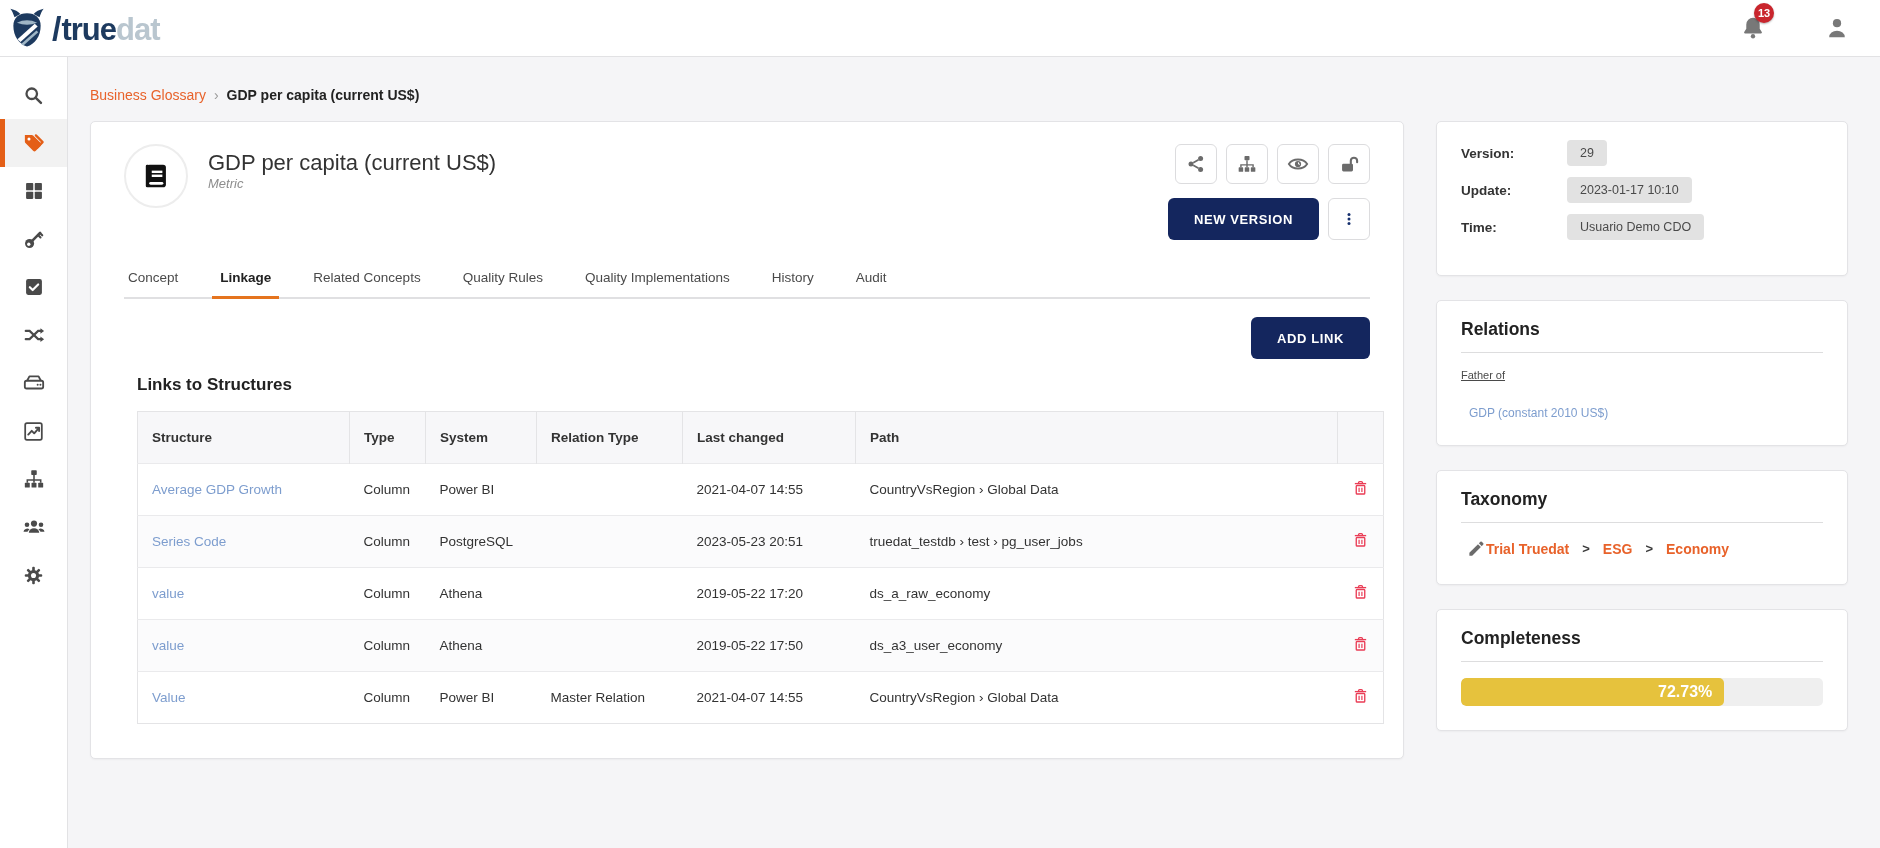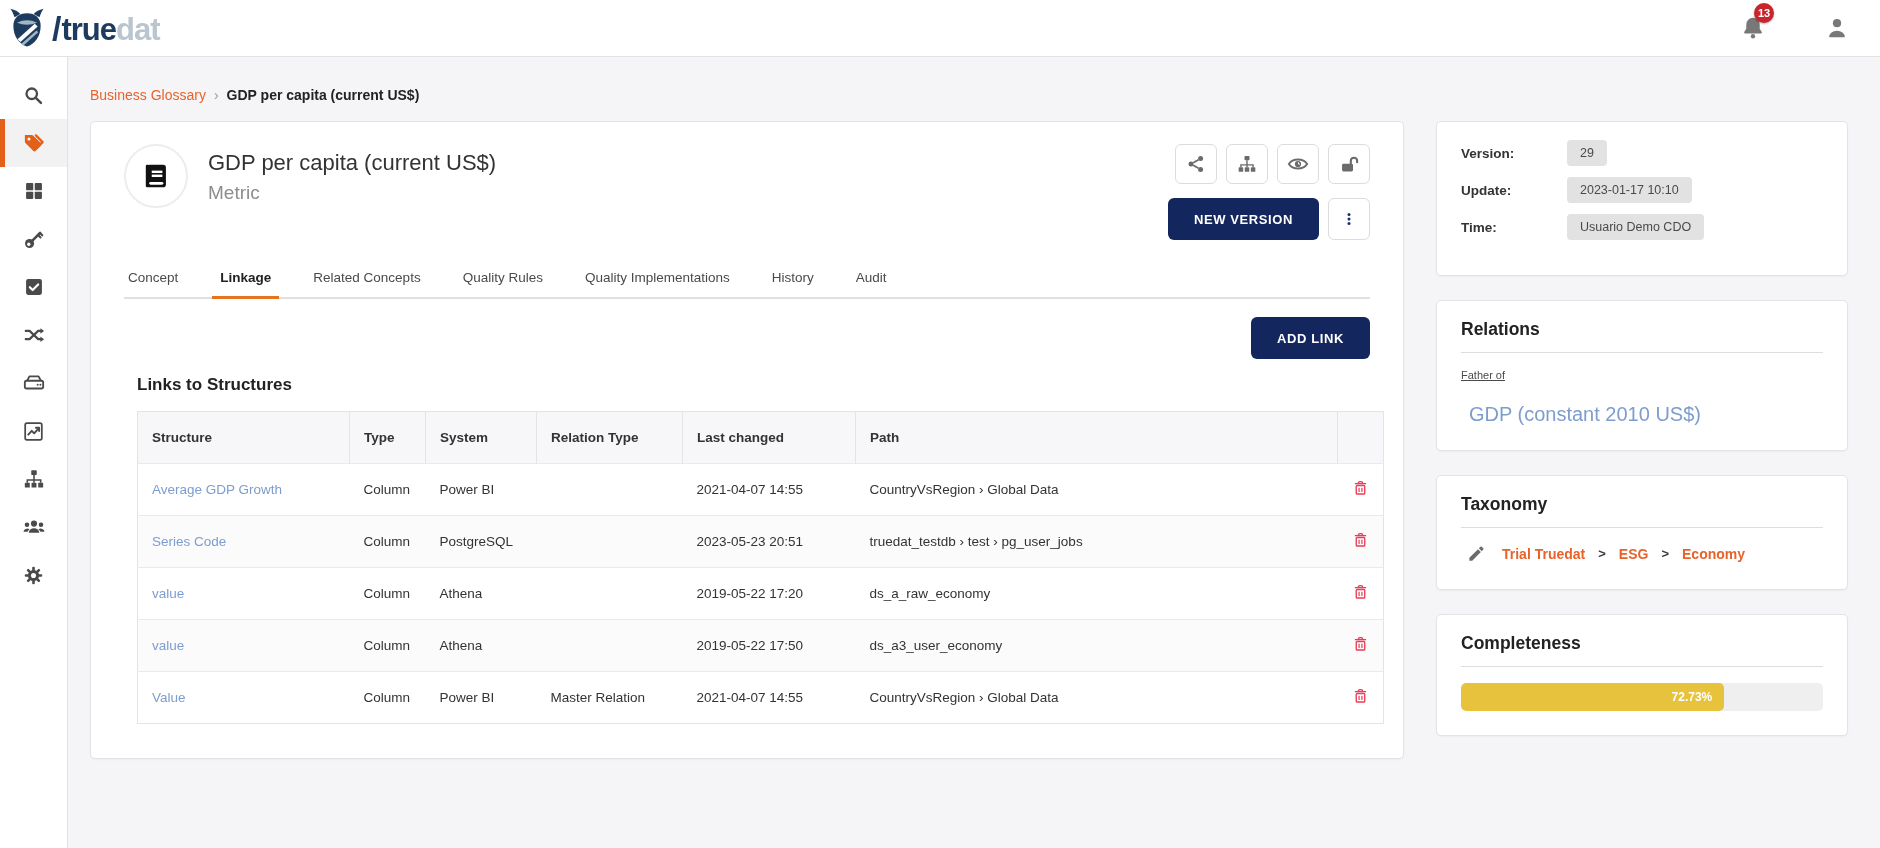--- a/index.html
+++ b/index.html
@@ -39,21 +39,21 @@
   .columns { display:flex; gap:32px; align-items:flex-start; }
 
   
   .main-card { width:1314px; background:#fff; border:1px solid #e3e3e6; border-radius:5px;
     box-shadow:0 1px 2px rgba(0,0,0,.04); padding:22px 33px 34px 33px; }
   .concept-head { display:flex; }
   .avatar { width:64px; height:64px; border-radius:50%; border:2px solid #ededed;
     display:flex; align-items:center; justify-content:center; background:#fff; flex-shrink:0; }
   .concept-titles { margin:6px 0 0 20px; }
   .concept-title { font-size:22px; color:#333; }
-  .concept-sub { font-size:19px; color:#8d8d8d; margin-top:6px; }
+  .concept-sub { font-size:13px; color:#8d8d8d; margin-top:0;font-style:italic; }
   .head-actions { margin-left:auto; display:flex; flex-direction:column; align-items:flex-end; gap:14px; }
   .icon-btn-row { display:flex; gap:9px; }
   .icon-btn { width:42px; height:40px; background:#fff; border:1px solid #dcdcde; border-radius:6px;
     display:flex; align-items:center; justify-content:center; color:#6b6b6b; cursor:pointer; }
   .btn-navy { background:#14265e; color:#fff; border:none; border-radius:6px;
     font-size:13px; font-weight:bold; letter-spacing:.6px; padding:0 26px; height:42px; cursor:pointer;
     font-family:"Liberation Sans", sans-serif; }
   .btn-row2 { display:flex; gap:9px; }
   .kebab-btn { width:42px; height:42px; background:#fff; border:1px solid #dcdcde; border-radius:6px;
     color:#16306e; display:flex; align-items:center; justify-content:center; cursor:pointer; }
@@ -86,30 +86,30 @@
   .panel { background:#fff; border:1px solid #e3e3e6; border-radius:5px;
     box-shadow:0 1px 2px rgba(0,0,0,.04); padding:18px 24px 24px 24px; }
   .panel h2 { font-size:17.5px; font-weight:bold; color:#222; padding-bottom:12px;
     border-bottom:1px solid #ddddde; margin-bottom:16px; }
   .sum-row { display:flex; align-items:center; margin-bottom:11px; }
   .sum-label { width:106px; font-size:13.5px; font-weight:bold; color:#333; }
   .pill { display:inline-block; font-size:12.5px; padding:6px 13px; border-radius:4px;
     background:#e2e2e2; color:#4a4a4a; }
   .pill.green { background:#5bc21e; color:#fff; font-weight:bold; }
   .rel-label { font-size:11px; color:#4a4a4a; margin-bottom:22px;text-decoration:underline; }
-  .rel-link { font-size:20px; color:#7d9dce; margin-left:8px; cursor:pointer; }
-  .tax-row { display:flex; align-items:center; gap:16px; margin:8px 0 2px 6px; }
+  .rel-link { font-size:12px; color:#7d9dce; margin-left:8px; cursor:pointer; }
+  .tax-row { display:flex; align-items:center; gap:0; margin:8px 0 2px 6px; }
   .tax-links { display:flex; align-items:center; gap:13px; flex-wrap:wrap; }
   .tax-link { color:#e8622a; font-size:14px; font-weight:bold; cursor:pointer; }
   .tax-sep { color:#3a3a3a; font-weight:bold; font-size:13px; }
   .pencil { color:#6b6b6b; cursor:pointer; display:inline-flex; }
   .progress-track { height:28px; background:#efefef; border-radius:5px; overflow:hidden; margin-top:6px; }
   .progress-fill { height:100%; background:#e6c23d; border-radius:5px; display:flex;
     align-items:center; justify-content:flex-end; padding-right:12px;
-    color:#fff; font-size:12px; font-weight:bold; }
+    color:#fff; font-size:16px; font-weight:bold; }
 
   svg { display:block; }
 </style>
 </head>
 <body>
 
 <div class="topbar">
   <div class="logo">
     <span>
       <svg width="38" height="42" viewBox="0 0 32 34">

